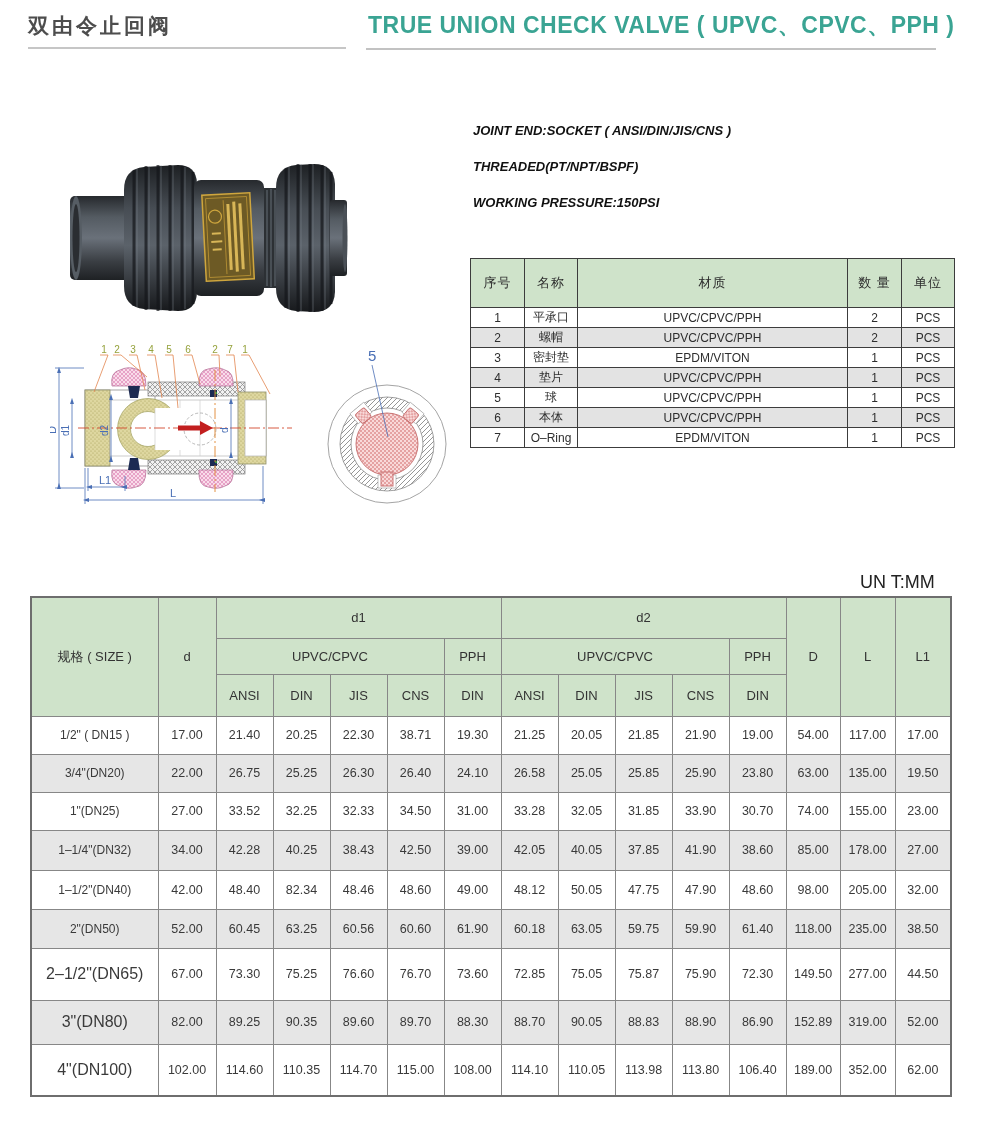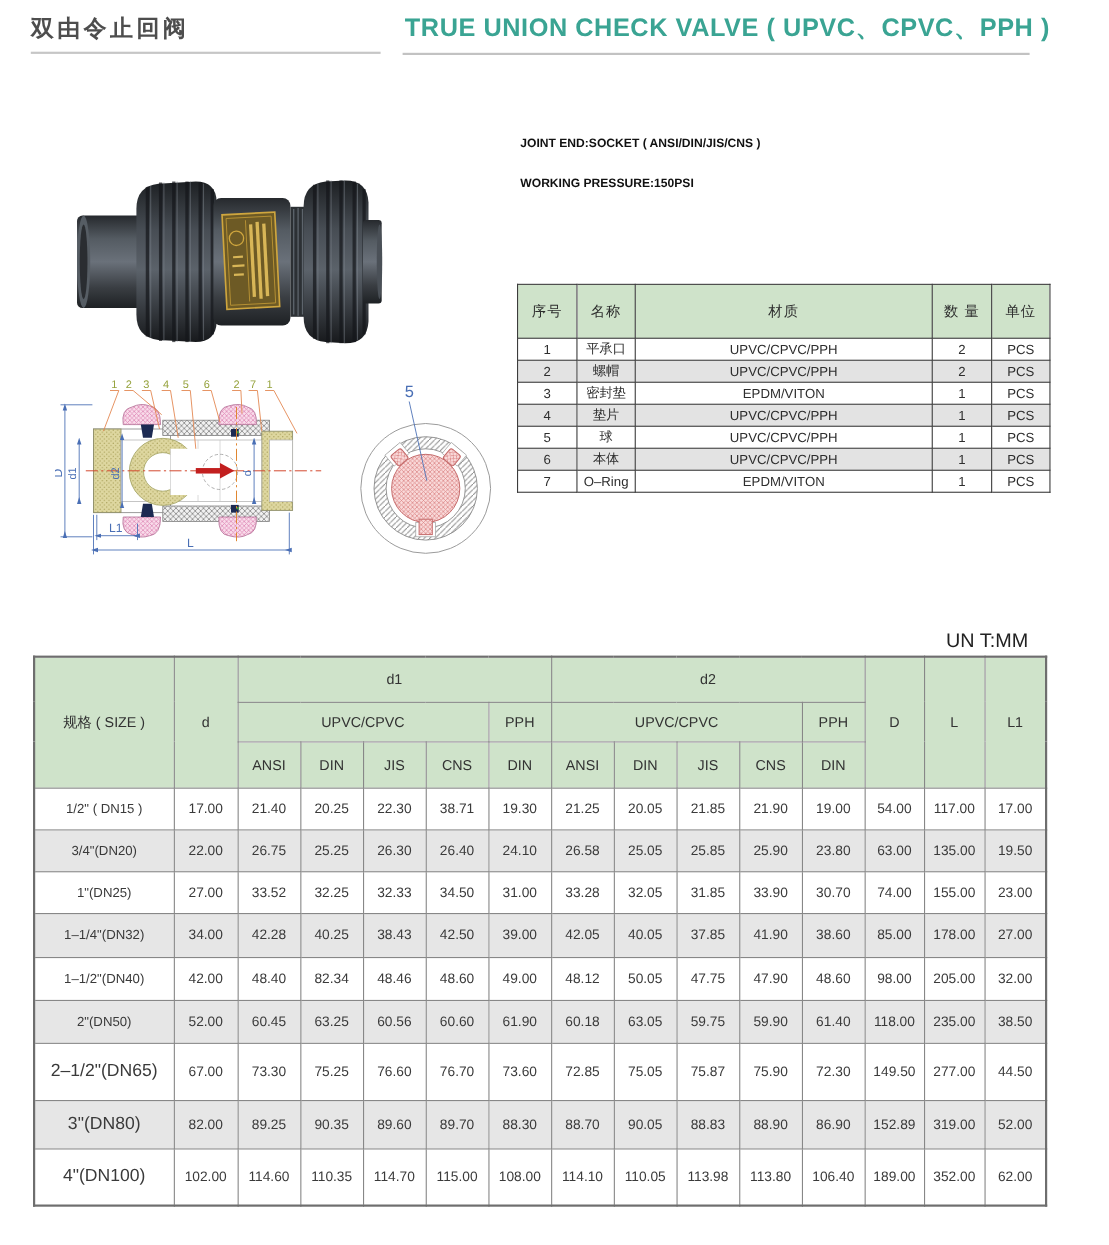--- a/index.html
+++ b/index.html
@@ -10,21 +10,21 @@
   
   .title-cn { position:absolute; left:28px; top:12px; font-size:21px; font-weight:700;
               color:#4d4d4d; letter-spacing:3px; }
   .rule-cn  { position:absolute; left:28px; top:47px; width:318px; height:2px; background:#c6c6c6; }
   .title-en { position:absolute; left:368px; top:10px; width:600px; font-size:23px; font-weight:700;
               color:#3aa493; letter-spacing:0.5px; white-space:nowrap; }
   .rule-en  { position:absolute; left:366px; top:48px; width:570px; height:2px; background:#c2c2c2; }
 
   
   .specs { position:absolute; left:473px; top:122px; }
-  .spec-line { font-size:11px; font-weight:700; color:#111; height:36px; line-height:18px; }
+  .spec-line { font-size:13px; font-weight:700; color:#111; height:36px; line-height:18px;font-style:italic; }
 
   
   table { border-collapse:collapse; table-layout:fixed; }
   .parts-table { position:absolute; left:470px; top:258px; width:484px; font-size:12px;border-radius:31px; }
   .parts-table th, .parts-table td { border:1px solid #3c3c3c; text-align:center; padding:0 2px;
               overflow:hidden; white-space:nowrap; color:#2e2e2e; }
   .parts-table thead th { background:#cfe3ca; height:49px; font-weight:400; font-size:13px; letter-spacing:1px; }
   .parts-table tbody tr { height:20px; }
   .parts-table tbody tr:nth-child(even) { background:#e3e3e3; }
 
@@ -141,20 +141,21 @@
       <line x1="245" y1="8" x2="245" y2="156"></line>
         <line x1="257" y1="11" x2="257" y2="153"></line>
     </g>
 
     <rect x="262" y="44" width="17" height="76" rx="3" fill="url(#mtl)"></rect>
     <ellipse cx="277" cy="82" rx="2.5" ry="34" fill="#4a5057"></ellipse>
   </svg>
 
   <div class="specs">
     <div class="spec-line">JOINT END:SOCKET ( ANSI/DIN/JIS/CNS )</div>
+    <div class="spec-line">THREADED(PT/NPT/BSPF)</div>
     <div class="spec-line">WORKING PRESSURE:150PSI</div>
   </div>
 
   <table class="parts-table">
     <colgroup>
         <col style="width:54px">
         <col style="width:53px">
         <col style="width:270px">
         <col style="width:54px">
         <col style="width:53px">

